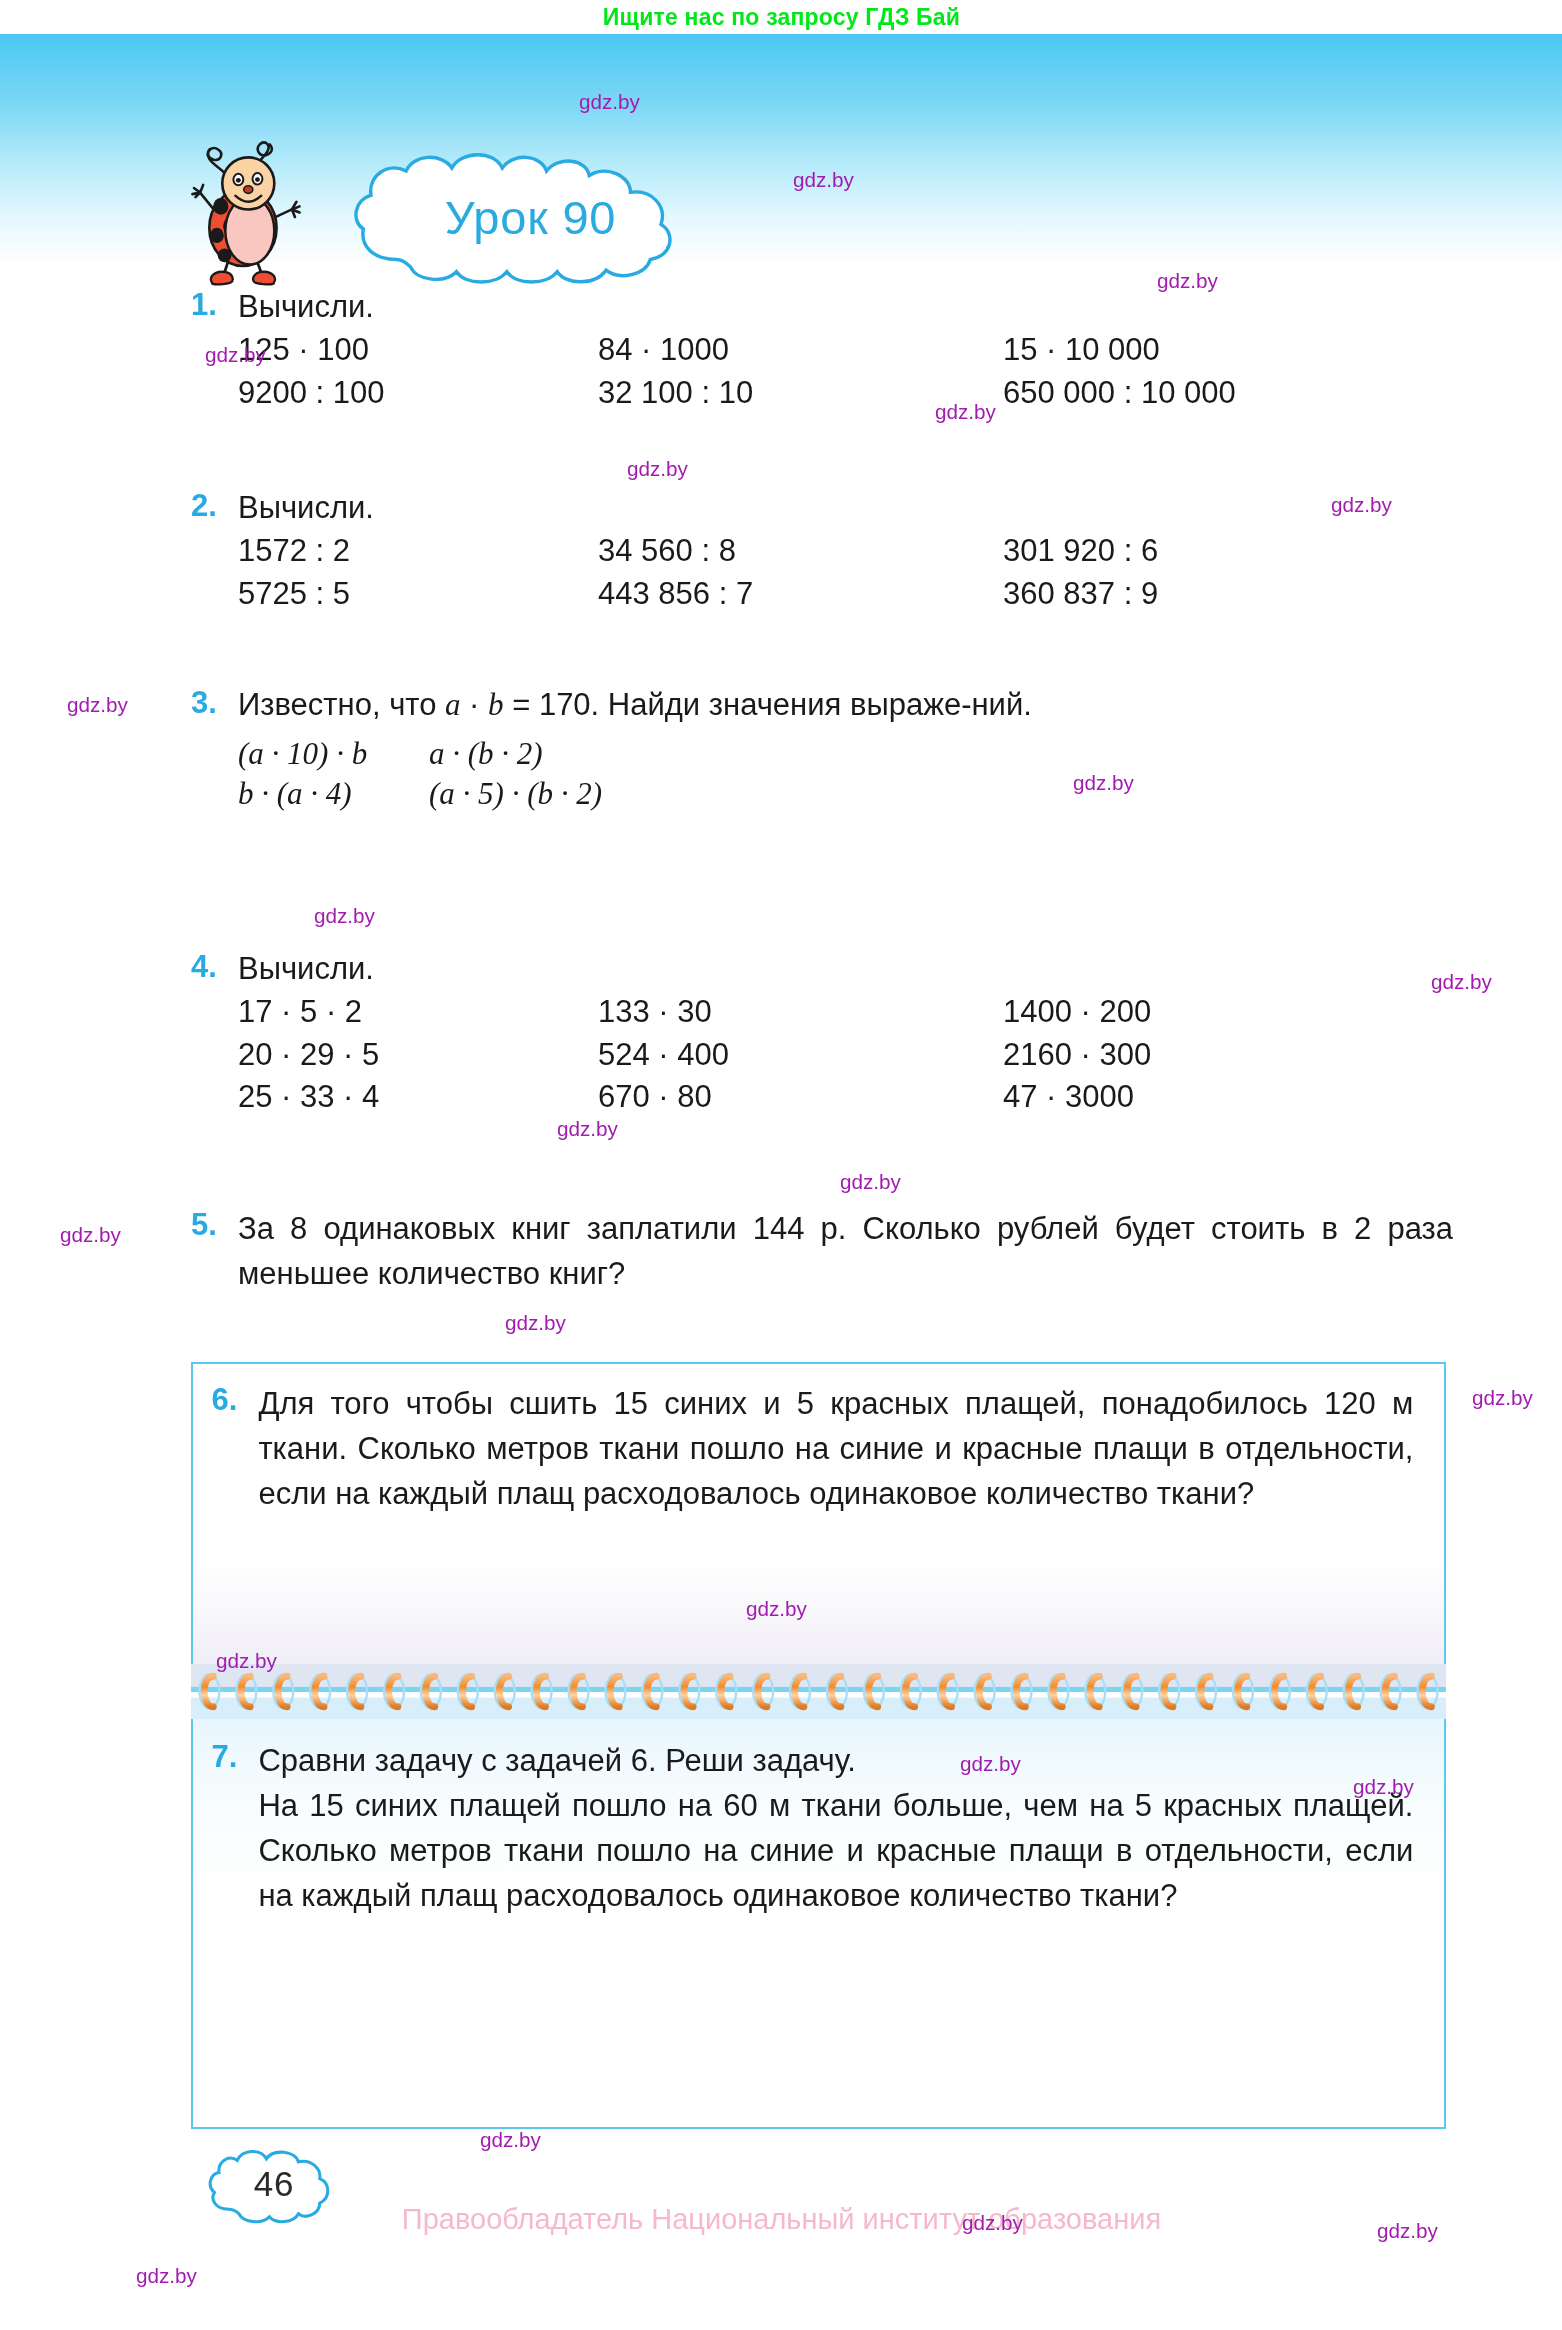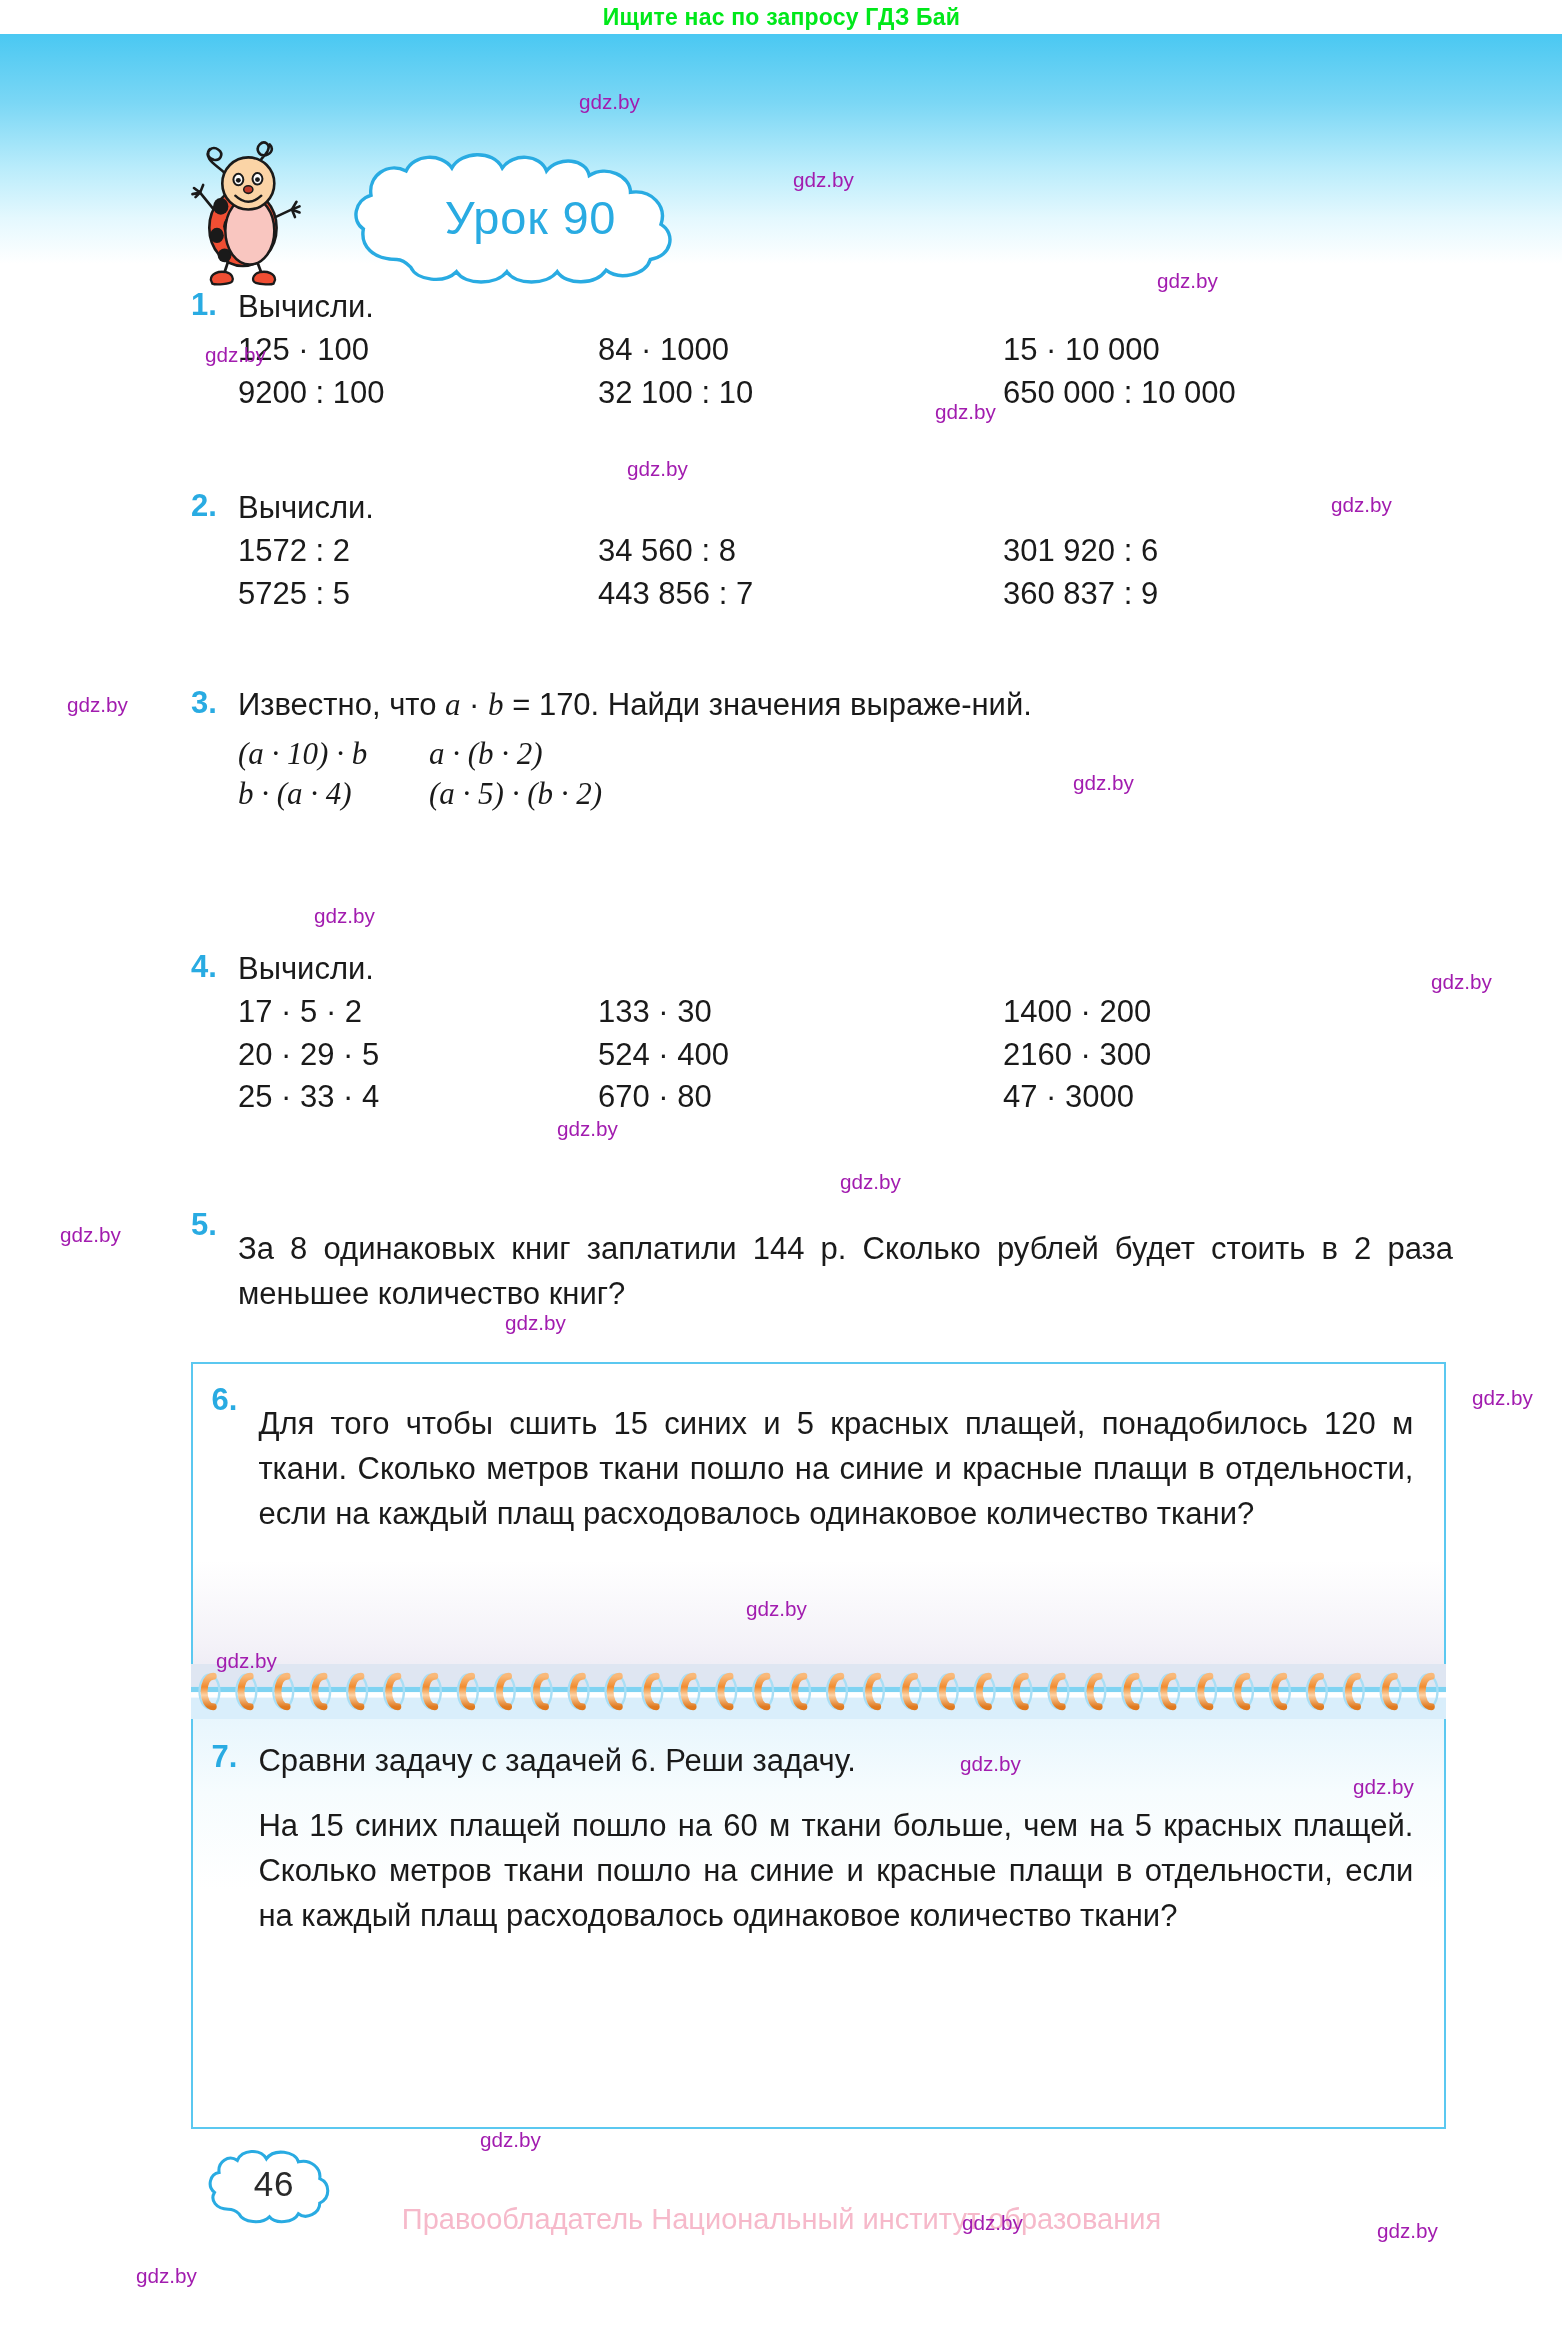--- a/index.html
+++ b/index.html
@@ -101,21 +101,21 @@
     font-size: 31px;
     color: #1a1a1a;
     line-height: 1.28;
   }
   .ex-prose {
     font-size: 31px;
     color: #1a1a1a;
     line-height: 1.45;
     text-align: justify;
   }
-  .ex-prose.justify-last { text-align-last: left; margin-top: 20px; }
+  .ex-prose.justify-last { text-align-last: left; }
 
   
   .calc-row {
     display: flex;
     width: 100%;
     margin-top: 3.1px;
   }
   .calc-cell {
     font-size: 31px;
     color: #1a1a1a;

